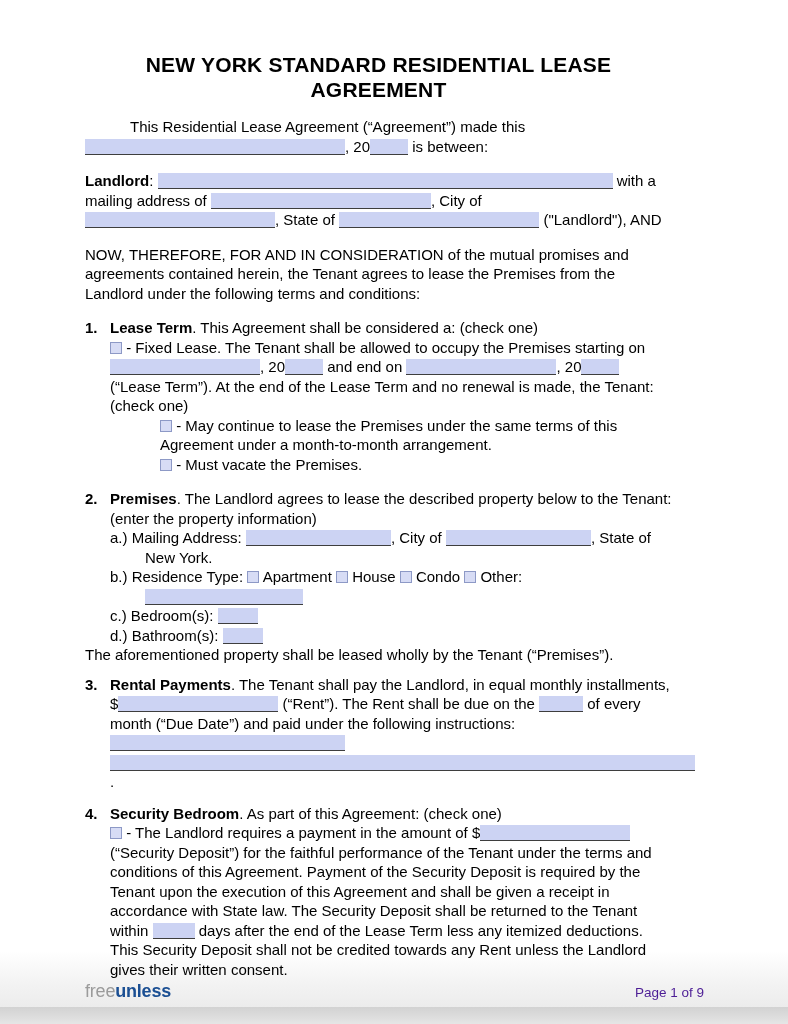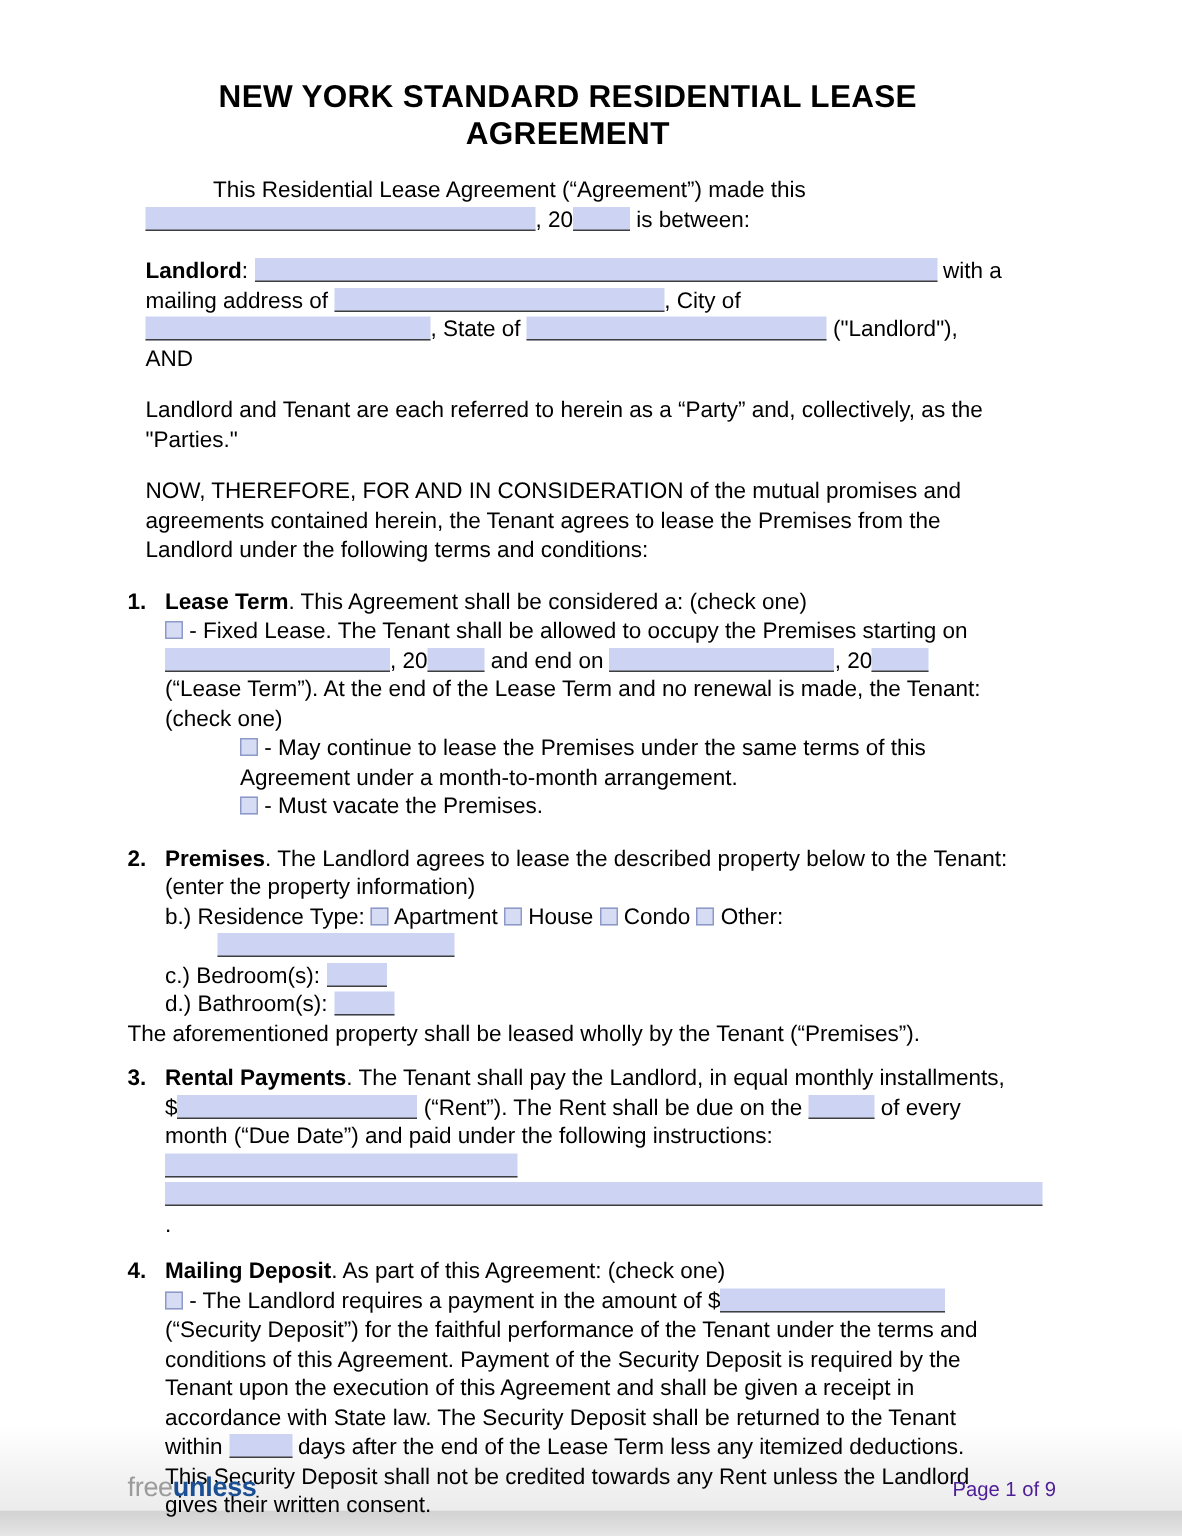--- a/index.html
+++ b/index.html
@@ -29,21 +29,21 @@
   .content {
     position:relative; z-index:1;
     padding:52px 116px 0 85px;
     font-size:15px; line-height:19.5px;
   }
   .title {
     font-size:21px; line-height:25px; font-weight:bold;
     text-align:center; letter-spacing:0.2px;
     color:#000;
   }
-  .para { margin-top:15px;margin-left:12px; }
+  .para { margin-top:15px; }
   .tab { display:inline-block; width:45px; }
   b { font-weight:bold; }
 
   
   .blank {
     display:inline-block; height:16px; vertical-align:-3px;
     background:#ccd3f3;
     border-bottom:1px solid #3e3e3e;
   }
   .w260{width:260px} .w38{width:38px} .w455{width:455px} .w450{width:450px}
@@ -93,21 +93,20 @@
     <div class="para">
       <span class="tab"></span><span>This Residential Lease Agreement (“Agreement”) made this</span><br>
       <span class="blank w260"></span><span>, 20</span><span class="blank w38"></span><span> is between:</span>
     </div>
 
     <div class="para">
       <b>Landlord</b><span>: </span><span class="blank w455"></span><span> with a mailing address of </span><span class="blank w220"></span><span>, City of </span><span class="blank w190"></span><span>, State of </span><span class="blank w200"></span><span> ("Landlord"), AND</span>
     </div>
 
 
-    <div class="para">Landlord and Tenant are each referred to herein as a “Party” and, collectively, as the "Parties."</div>
 
     <div class="para">NOW, THEREFORE, FOR AND IN CONSIDERATION of the mutual promises and agreements contained herein, the Tenant agrees to lease the Premises from the Landlord under the following terms and conditions:</div>
 
     <div class="section">
       <div class="num">1.</div>
       <div class="body">
         <div><b>Lease Term</b><span>. This Agreement shall be considered a: (check one)</span></div>
         <div>
           <span class="cb"></span><span> - Fixed Lease. The Tenant shall be allowed to occupy the Premises starting on </span><span class="blank w150"></span><span>, 20</span><span class="blank w38"></span><span> and end on </span><span class="blank w150"></span><span>, 20</span><span class="blank w38"></span><span> (“Lease Term”). At the end of the Lease Term and no renewal is made, the Tenant: (check one)</span>
         </div>
@@ -118,20 +117,23 @@
           <span class="cb"></span><span> - Must vacate the Premises.</span>
         </div>
       </div>
     </div>
 
     <div class="section">
       <div class="num">2.</div>
       <div class="body">
         <div><b>Premises</b><span>. The Landlord agrees to lease the described property below to the Tenant: (enter the property information)</span></div>
         <div class="hang">
+          <span>a.) Mailing Address: </span><span class="blank w145"></span><span>, City of </span><span class="blank w145"></span><span>, State of New York.</span>
+        </div>
+        <div class="hang">
           <span>b.) Residence Type: </span><span class="cb"></span><span> Apartment </span><span class="cb"></span><span> House </span><span class="cb"></span><span> Condo </span><span class="cb"></span><span> Other: </span><span class="blank w158"></span>
         </div>
         <div class="hang">
           <span>c.) Bedroom(s): </span><span class="blank w40"></span>
         </div>
         <div class="hang">
           <span>d.) Bathroom(s): </span><span class="blank w40"></span>
         </div>
       </div>
     </div>
@@ -140,21 +142,21 @@
     <div class="section tight10">
       <div class="num">3.</div>
       <div class="body">
         <b>Rental Payments</b><span>. The Tenant shall pay the Landlord, in equal monthly installments, $</span><span class="blank w160"></span><span> (“Rent”). The Rent shall be due on the </span><span class="blank w44"></span><span> of every month (“Due Date”) and paid under the following instructions: </span><span class="blank w235"></span><span class="blank w585"></span><span>.</span>
       </div>
     </div>
 
     <div class="section tight12">
       <div class="num">4.</div>
       <div class="body">
-        <div><b>Mailing Deposit</b><span>. As part of this Agreement: (check one)</span></div>
+        <div><b>Security Bedroom</b><span>. As part of this Agreement: (check one)</span></div>
         <div>
           <span class="cb"></span><span> - The Landlord requires a payment in the amount of $</span><span class="blank w150"></span><span> (“Security Deposit”) for the faithful performance of the Tenant under the terms and conditions of this Agreement. Payment of the Security Deposit is required by the Tenant upon the execution of this Agreement and shall be given a receipt in accordance with State law. The Security Deposit shall be returned to the Tenant within </span><span class="blank w42"></span><span> days after the end of the Lease Term less any itemized deductions. This Security Deposit shall not be credited towards any Rent unless the Landlord gives their written consent.</span>
         </div>
       </div>
     </div>
 
   </div>
 
   <div class="footer">
     <div class="brand">

